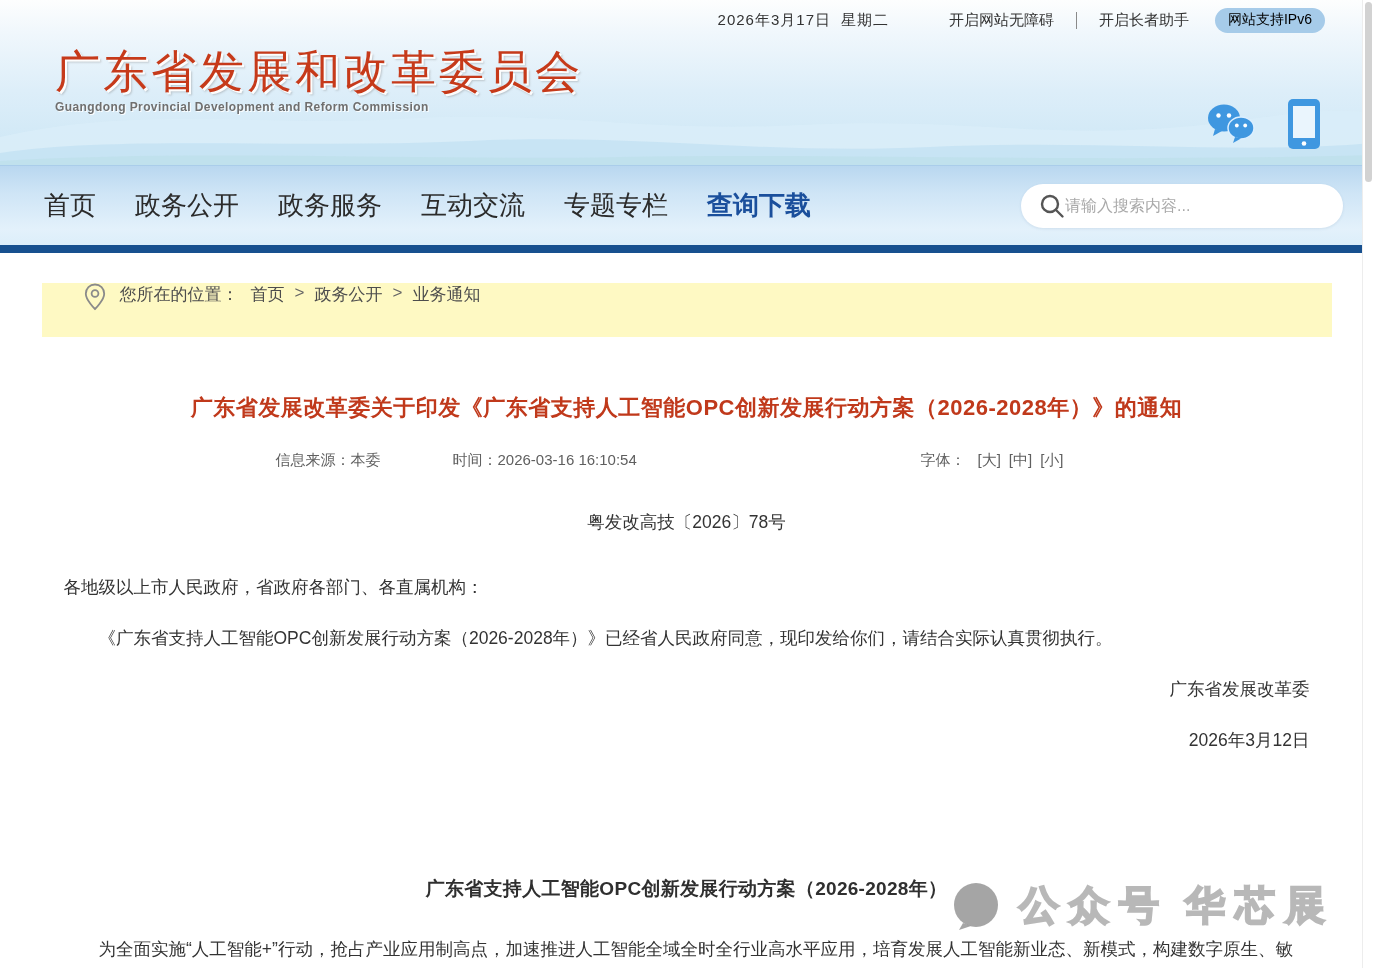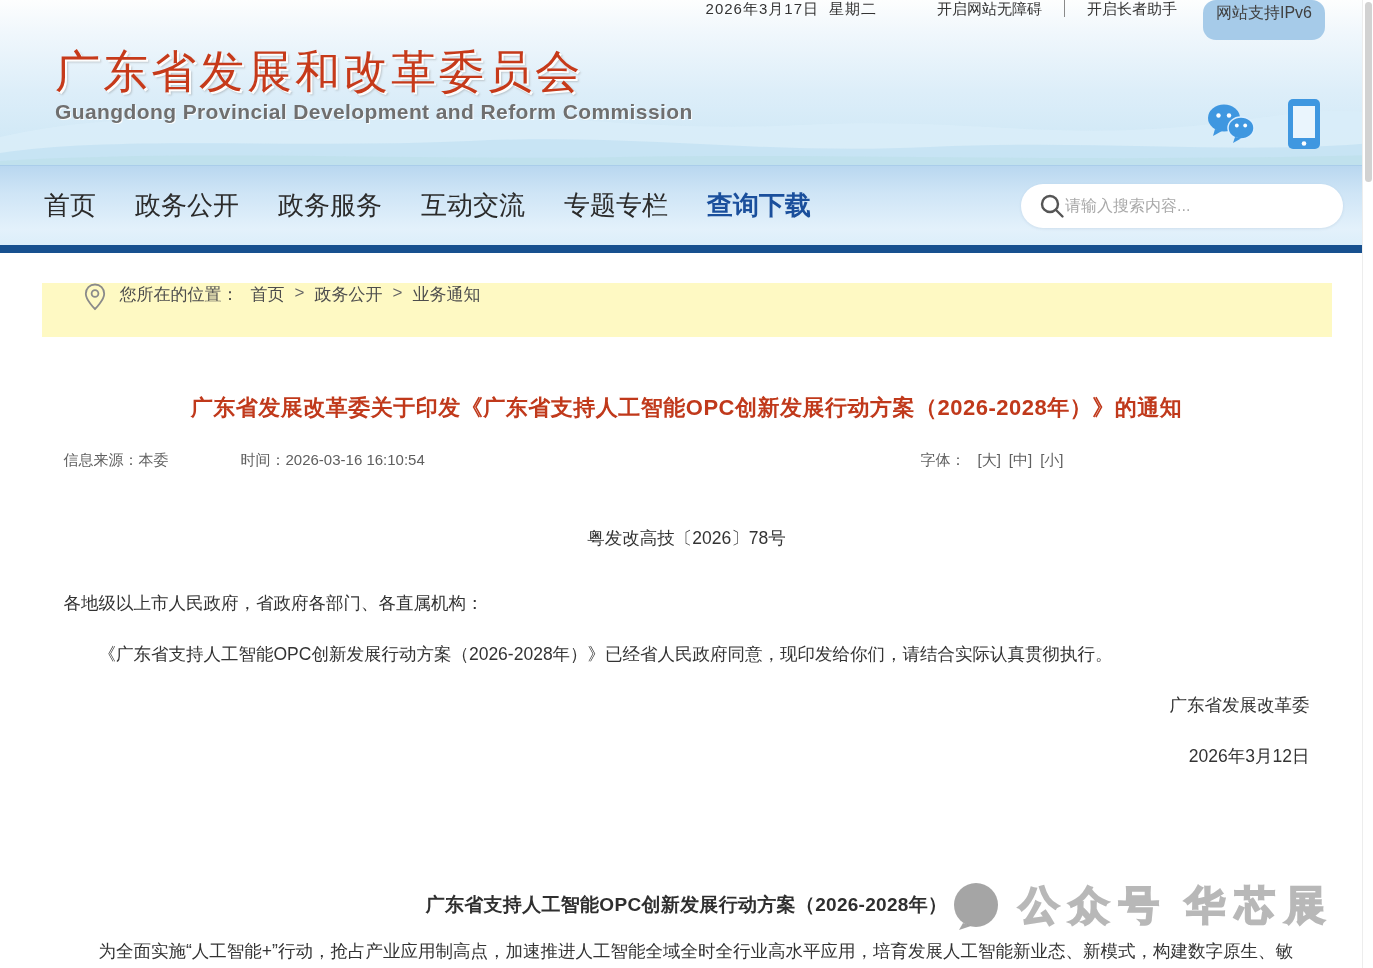--- a/index.html
+++ b/index.html
@@ -17,48 +17,48 @@
     position: relative;
     height: 165px;
     background: linear-gradient(180deg, #fdfefe 0%, #f0f7fc 20%, #ddeef9 55%, #cbe6f5 100%);
     overflow: hidden;
   }
   .mountains { position: absolute; left: 0; bottom: 0; width: 100%; height: 90px; pointer-events: none; }
 
   .topbar {
     position: relative; z-index: 3;
     height: 40px;
-    display: flex; justify-content: flex-end;
+    display: flex; align-items: center; justify-content: flex-end;
     padding-right: 48px;
     font-size: 15px; color: #333; padding-left: 40px;
   }
   .topbar .date-group { margin-right: 60px; letter-spacing: 1px; }
   .topbar .weekday { margin-left: 10px; }
   .topbar a.tblink { color: #333; text-decoration: none; cursor: pointer; }
   .topbar .sep { width: 1px; height: 17px; background: #8a8a8a; margin: 0 22px; }
   .topbar .ipv6-badge {
     margin-left: 26px;
-    background: #a6cbe9; color: #404040;
+    background: #a6cbe9; color: #000000;
     border-radius: 13px; padding: 3px 13px 4px;
-    font-size: 16px; cursor: pointer;
+    font-size: 14px; cursor: pointer;
   }
 
   .brand-row {
     position: relative; z-index: 3;
     display: flex; align-items: flex-start;
     padding: 6px 0 0 55px;
   }
   .logo-cn {
     font-size: 45px; font-weight: 400; letter-spacing: 3px;
     color: #c63a1a;
     text-shadow: 2px 2px 0 rgba(255,255,255,0.95), 3px 3px 2px rgba(120,120,120,0.35);
     line-height: 1.15;
   }
   .logo-en {
-    font-size: 21px; font-weight: 700; color: #6f6f6f; letter-spacing: 0.4px;
+    font-size: 12px; font-weight: 700; color: #6f6f6f; letter-spacing: 0.4px;
     text-shadow: 1px 1px 0 rgba(255,255,255,0.9);
     margin-top: 2px;
   }
   .header-icons {
     margin-left: auto; margin-right: 52px; margin-top: 52px;
     display: flex; align-items: center; gap: 30px;
   }
   .hicon { cursor: pointer; display: block; }
 
   
@@ -110,36 +110,36 @@
     margin-top: 56px;
     text-align: center;
     font-size: 22px; font-weight: 700; color: #c0391b;
     letter-spacing: 0.5px;
   }
   .meta-row {
     margin-top: 28px;
     display: flex; align-items: center;
     font-size: 15px; color: #5f5f5f;
   }
-  .meta-source { }
+  .meta-source { margin-left: 212px; }
   .meta-time { margin-left: 72px; }
   .meta-font { margin-left: auto; margin-right: 246px; display: flex; gap: 8px; }
   .meta-font .flabel { margin-right: 4px; font-family: Liberation Serif, serif; }
   .meta-font .fsize { cursor: pointer; color: #5f5f5f; }
 
-  .doc-number { margin-top: 56px; text-align: center; font-size: 17.5px; color: #333; }
+  .doc-number { margin-top: 40px; text-align: center; font-size: 17.5px; color: #333; }
 
   .body-text { margin-top: 34px; font-size: 17.5px; color: #333; }
   .body-text p { line-height: 39px; margin-bottom: 12px; }
   .indent { text-indent: 2em; }
   .sign { text-align: right; }
   .gap-block { height: 104px; }
   .article-subtitle {
     text-align: center; font-size: 19px; font-weight: 700; color: #2f2f2f;
-    margin-bottom: 14px; letter-spacing: 0.3px;
+    margin-bottom: 28px; letter-spacing: 0.3px;
   }
 
   
   .watermark {
     position: absolute; z-index: 5;
     right: 38px; top: 878px;
     display: flex; align-items: center; gap: 16px;
     pointer-events: none;
   }
   .wm-text {

